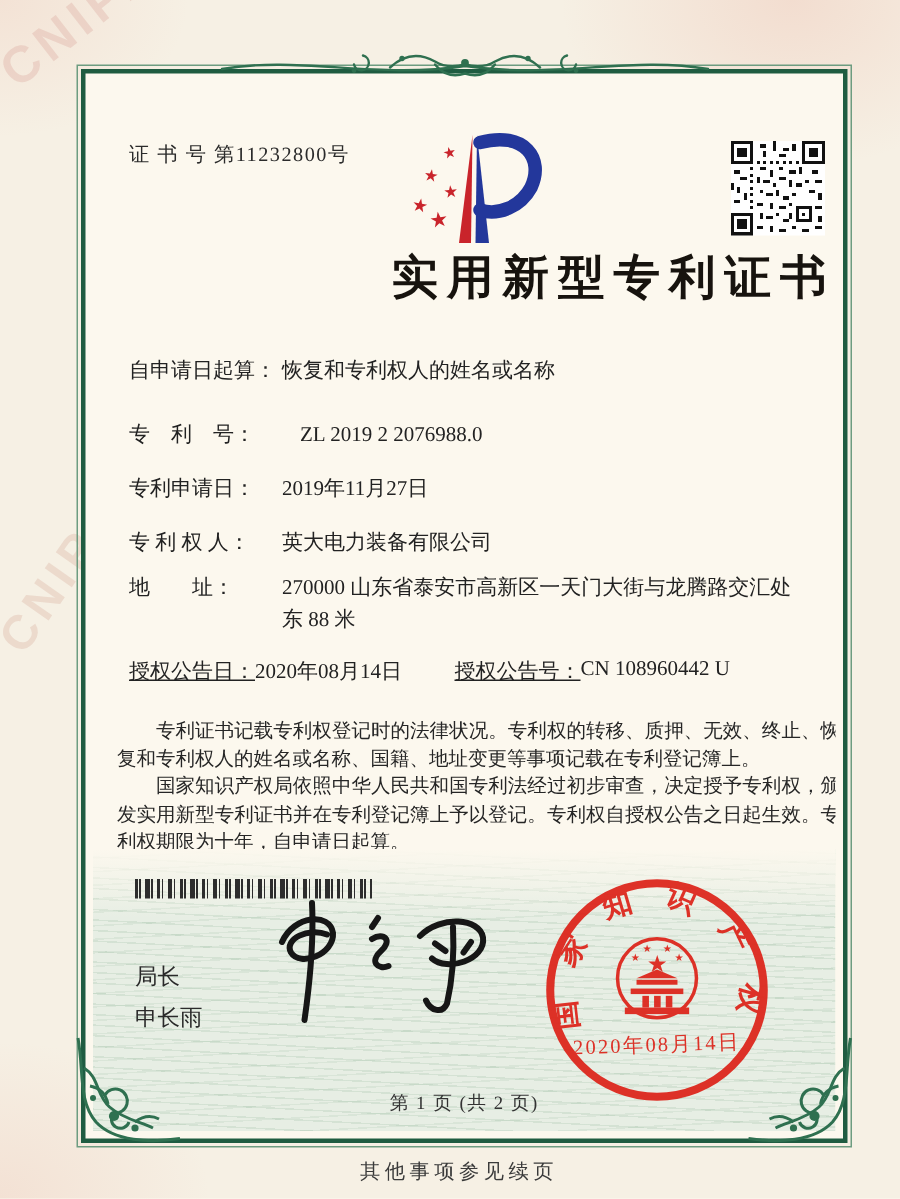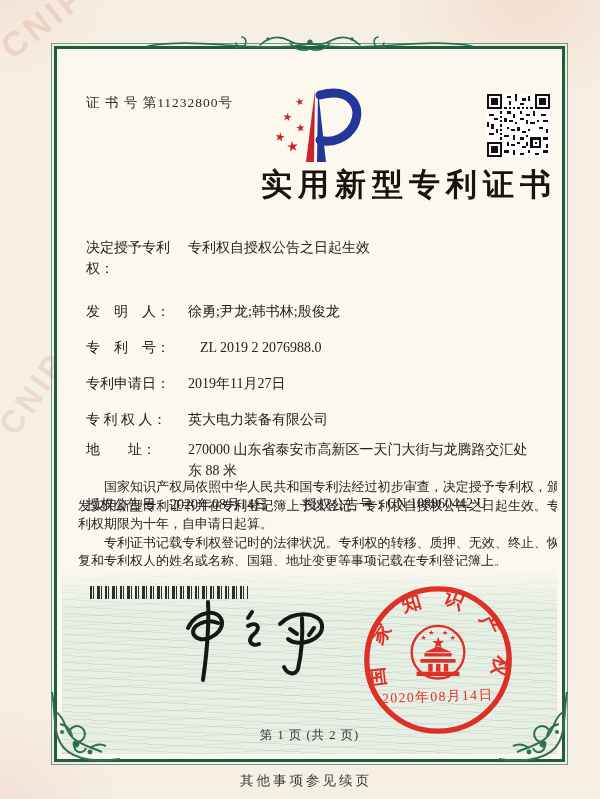--- a/index.html
+++ b/index.html
@@ -44,21 +44,21 @@
   .fields { position:absolute; left:24px; top:183px; width:468px; font-size:14px; color:#222; }
   .frow { display:flex; margin-bottom:15px; line-height:21px; }
   .frow .lab { width:102px; flex:none; }
   .frow .val { flex:1; }
   .frow.r1{margin-bottom:22px;} .frow.r2{margin-bottom:15px;} .frow.r3{margin-bottom:15px;gap:12px;}
   .frow.r4{margin-bottom:15px;} .frow.r5{margin-bottom:9px;align-items:center;}
   .addr-l2 { display:block; }
   .grant { display:flex; margin-top:2px; }
   .grant .pair { display:flex; }
   .grant .pair.second { margin-left:35px; }
-  .grant .glab { flex:none; }
+  .grant .glab { flex:none;text-decoration:underline; }
 
   .paras { position:absolute; left:16px; top:424px; width:482px;
            font-size:13px; line-height:18.6px; text-align:justify; color:#262626; }
   .paras p { text-indent:2em; }
 
   .barcode { position:absolute; left:28px; top:20px; width:158px; height:13px;
     background:repeating-linear-gradient(90deg,
       #2d2d2d 0 2px, transparent 2px 3px,
       #2d2d2d 3px 4px, transparent 4px 7px,
       #2d2d2d 7px 10px, transparent 10px 11px,
@@ -163,26 +163,22 @@
           M9,15h1v1h-1z M11,16h2v1h-2z M14,15h1v2h-1z M16,17h2v1h-2z M19,16h1v1h-1z M24,15h2v1h-2z M27,16h1v2h-1z
           M8,19h2v1h-2z M12,19h1v2h-1z M15,20h2v1h-2z M18,19h1v1h-1z M26,20h2v1h-2z
           M9,22h1v2h-1z M11,23h2v1h-2z M14,22h1v1h-1z M16,24h2v1h-2z M18,22h1v2h-1z
           M8,26h2v1h-2z M12,26h1v2h-1z M15,27h2v1h-2z M19,26h1v1h-1z M22,27h2v1h-2z M26,26h2v1h-2z M27,23h1v2h-1z"></path>
       </svg>
 
       <h1 class="title">实用新型专利证书</h1>
 
       <div class="fields">
         <div class="frow r1">
-          <span class="lab">决定授予专利权：</span>
-          <span class="val">专利权自授权公告之日起生效</span>
-        </div>
-        <div class="frow r2">
-          <span class="lab">发　明　人：</span>
-          <span class="val">徐勇;尹龙;韩书林;殷俊龙</span>
+          <span class="lab">自申请日起算：</span>
+          <span class="val">恢复和专利权人的姓名或名称</span>
         </div>
         <div class="frow r3">
           <span class="lab">专　利　号：</span>
           <span class="val">ZL 2019 2 2076988.0</span>
         </div>
         <div class="frow r4">
           <span class="lab">专利申请日：</span>
           <span class="val">2019年11月27日</span>
         </div>
         <div class="frow r5">
@@ -202,29 +198,33 @@
             <span>2020年08月14日</span>
           </span>
           <span class="pair second">
             <span class="glab">授权公告号：</span>
             <span>CN 108960442 U</span>
           </span>
         </div>
       </div>
 
       <div class="paras">
+        <p>专利证书记载专利权登记时的法律状况。专利权的转移、质押、无效、终止、恢复和专利权人的姓名或名称、国籍、地址变更等事项记载在专利登记簿上。</p>
         <p>国家知识产权局依照中华人民共和国专利法经过初步审查，决定授予专利权，颁发实用新型专利证书并在专利登记簿上予以登记。专利权自授权公告之日起生效。专利权期限为十年，自申请日起算。</p>
-        <p>专利证书记载专利权登记时的法律状况。专利权的转移、质押、无效、终止、恢复和专利权人的姓名或名称、国籍、地址变更等事项记载在专利登记簿上。</p>
       </div>
 
       <div class="bottom-section">
         <div class="fade"></div>
 
         <div class="barcode"></div>
 
+        <div class="signer">
+          <div>局长</div>
+          <div>申长雨</div>
+        </div>
 
         <svg class="sig-script" width="180" height="92" viewBox="0 0 180 92">
           <g fill="none" stroke="#161616" stroke-width="4" stroke-linecap="round" stroke-linejoin="round">
             <path d="M14,32 C22,14 46,12 48,26 C49,40 26,49 20,39 C15,30 32,22 44,27"></path>
             <path d="M34,6 C35,26 33,56 29,84"></path>
             <path d="M78,16 L74,22"></path>
             <path d="M74,30 C82,25 88,31 80,38 C72,45 78,51 85,48"></path>
             <path d="M106,28 C120,14 146,16 148,29 C150,44 124,52 114,43"></path>
             <path d="M128,22 C129,42 127,60 124,73 C121,80 113,78 110,71"></path>
             <path d="M116,33 l7,5 M140,32 l-5,7"></path>

